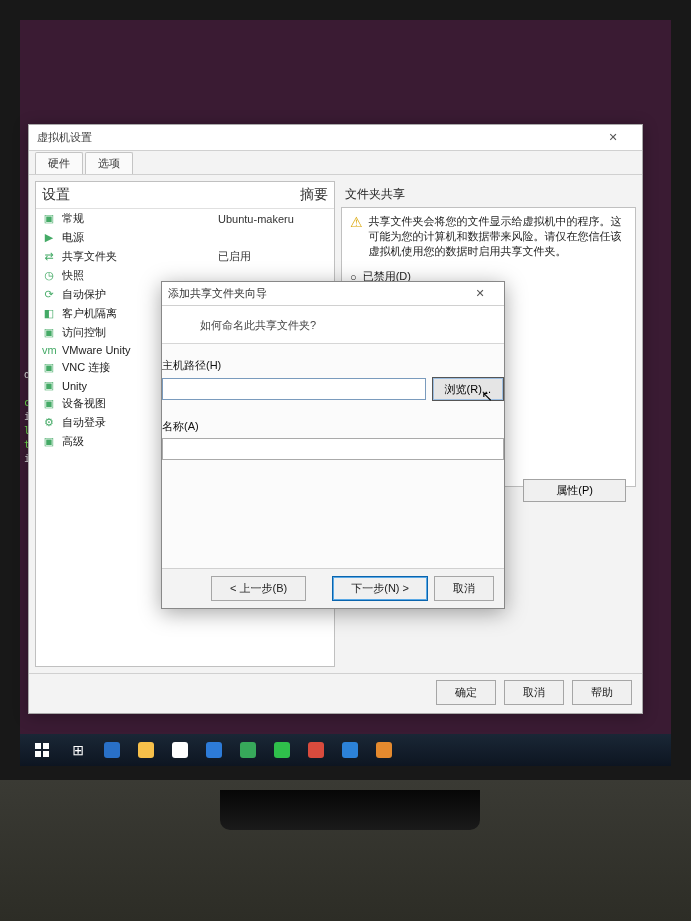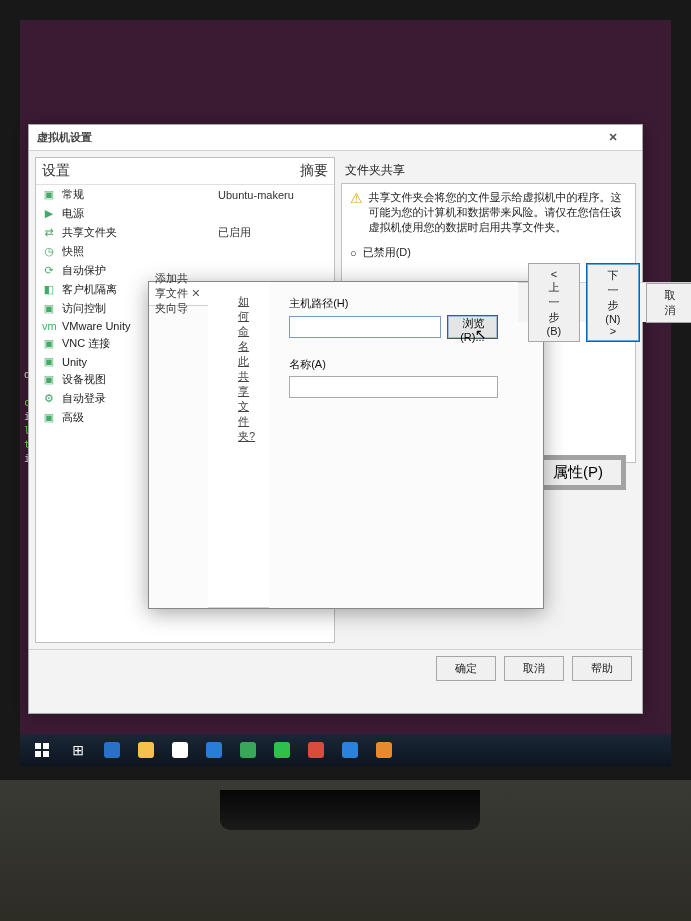--- a/index.html
+++ b/index.html
@@ -82,21 +82,20 @@
     border: 1px solid #a9a9a9;
     box-shadow: 0 2px 14px rgba(0,0,0,0.3);
   }
   .vm-titlebar {
     height: 26px;
     background: #fff;
     border-bottom: 1px solid #d0d0d0;
     display: flex; align-items: center;
     padding: 0 8px;
     color: #444;
-    font-weight: bold;
   }
   .vm-titlebar .close {
     margin-left: auto;
     width: 42px; height: 24px;
     display: flex; align-items: center; justify-content: center;
     color: #555;
   }
   .tabs {
     height: 24px;
     display: flex;
@@ -164,78 +163,78 @@
     padding: 6px 8px;
     height: 280px;
     font-size: 11px;
     color: #222;
   }
   .desc-box .warn { display: flex; gap: 6px; }
   .desc-box .warn .wicon { color: #d9a400; font-size: 14px; }
   .desc-box .radio-row { margin-top: 10px; display:flex; align-items:center; gap:6px; }
   .prop-btn {
     position: absolute; right: 10px; top: 298px;
-    padding: 3px 18px;
-    border: 5px solid #a3a3a3;
+    padding: 3px 32px;
+    border: 1px solid #a3a3a3;
     background: #f0f0f0;
-    font-size: 15px;
+    font-size: 11px;
   }
   
   .vm-bottom {
     height: 38px;
     border-top: 1px solid #d0d0d0;
     display: flex;
     align-items: center;
     justify-content: flex-end;
     gap: 8px;
     padding: 0 10px;
     background: #f3f3f3;
   }
   .btn {
     padding: 4px 18px;
     border: 1px solid #a6a6a6;
     background: #f0f0f0;
     font-size: 11px;
     color: #222;
   }
-  .btn.primary { border-color: #0a64ad; box-shadow: 0 0 0 1px #5aa9e6 inset; }
+  .btn.primary { border-color: #0a64ad; box-shadow: 0 0 0 1px #5aa9e6 inset; margin-left: 20px; }
 
   
   .wizard {
     position: absolute;
-    left: 128px; top: 261px;
-    width: 396px; height: 328px;
+    left: 141px; top: 261px;
+    width: 344px; height: 328px;
     background: #fbfbfb;
     border: 1px solid #888;
     box-shadow: 0 4px 20px rgba(0,0,0,0.35);
-    display: flex; flex-direction: row;
+    display: flex; flex-direction: column;
   }
   .wiz-title {
     height: 24px;
     background: #fff;
     border-bottom: 1px solid #d0d0d0;
     display: flex; align-items: center;
     padding: 0 6px;
     color: #333;
   }
   .wiz-title .close {
      margin-left: auto; width: 36px; height: 22px;
      display: flex; align-items:center; justify-content:center;
      color:#555;
   }
   .wiz-head {
     padding: 8px 14px 10px 14px;
     border-bottom: 1px solid #d6d6d6;
     background: #fff;
   }
   .wiz-head .h1 { font-size: 12px; font-weight: bold; color: #111; }
-  .wiz-head .h2 { font-size: 11px; color: #444; margin-left: 16px; margin-top: 4px; text-decoration: underline; }
+  .wiz-head .h2 { font-size: 11px; color: #444; margin-left: 24px; margin-top: 4px; }
   .wiz-body {
     flex: 1;
-    padding: 14px 20px;
+    padding: 14px 0;
   }
   .field-label { font-size: 11px; color: #111; margin-bottom: 4px; }
   .path-row { display: flex; gap: 6px; align-items: center; margin-bottom: 18px; }
   .path-row input {
     flex: 1;
     height: 22px;
     border: 1px solid #7a9bbd;
     padding: 0 4px;
     font-size: 11px;
     background: #fff;
@@ -298,20 +297,24 @@
     </div>
   </div>
 
   <div class="vm-settings">
     <div class="vm-titlebar">
       <span>虚拟机设置</span>
       <div class="close">
         <span>✕</span>
       </div>
     </div>
+    <div class="tabs">
+      <div class="tab">硬件</div>
+      <div class="tab">选项</div>
+    </div>
 
     <div class="settings-body">
 
       <div class="device-pane">
         <div class="device-head">
           <span>设置</span>
           <span>摘要</span>
         </div>
         <div class="device-list">
           <div class="dev-row">

